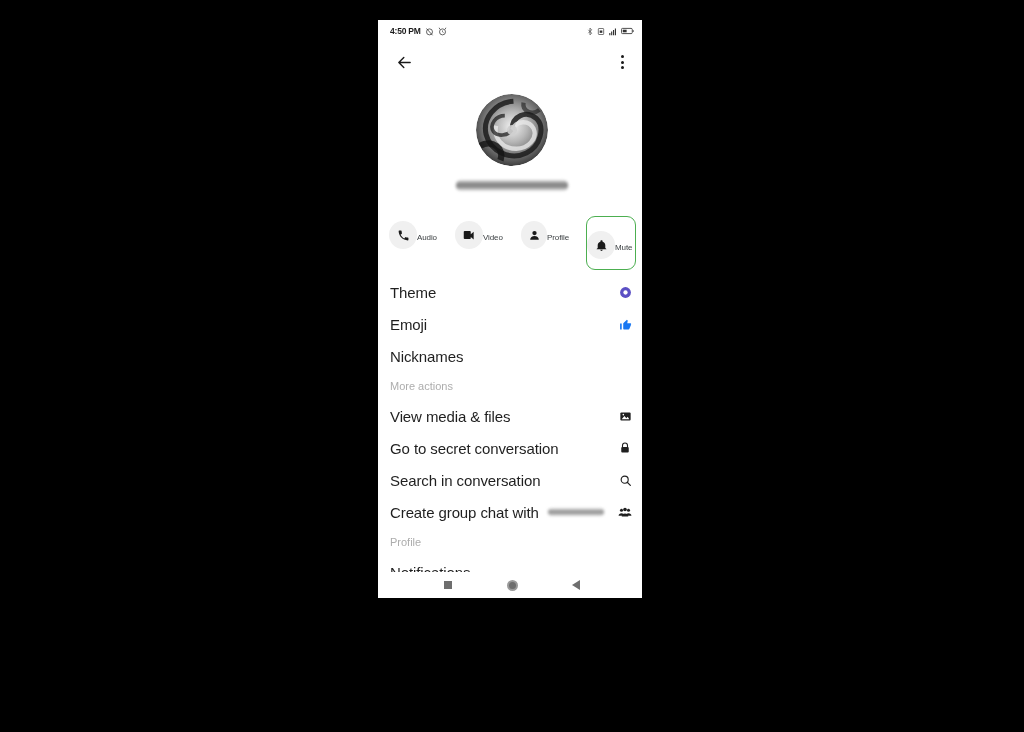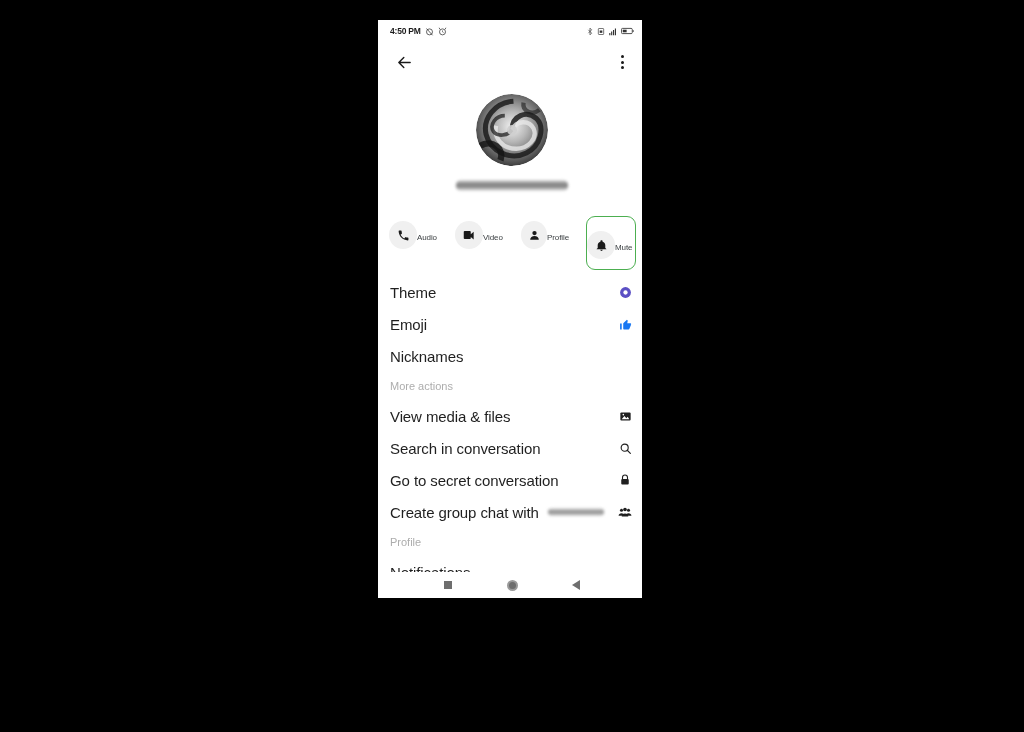--- a/index.html
+++ b/index.html
@@ -413,35 +413,35 @@
         <span class="row-icon">
           <svg width="13" height="13" viewBox="0 0 24 24">
             <rect x="2.5" y="4.5" width="19" height="15" rx="2" fill="#1f1f1f"></rect>
             <path d="M5 17 L10 11 L13.5 15 L16 12.5 L19 17 Z" fill="#ffffff"></path>
             <circle cx="8" cy="8.6" r="1.5" fill="#ffffff"></circle>
           </svg>
         </span>
       </div>
 
       <div class="row">
-        <span class="row-label">Search in conversation</span>
-        <span class="row-icon">
-          <svg width="13" height="13" viewBox="0 0 24 24">
-            <circle cx="10.5" cy="10.5" r="6.5" fill="none" stroke="#1f1f1f" stroke-width="2.1"></circle>
-            <line x1="15.2" y1="15.2" x2="21" y2="21" stroke="#1f1f1f" stroke-width="2.1" stroke-linecap="round"></line>
-          </svg>
-        </span>
-      </div>
-
-      <div class="row">
         <span class="row-label">Go to secret conversation</span>
         <span class="row-icon">
           <svg width="12" height="12" viewBox="0 0 24 24">
             <path d="M7 10V7a5 5 0 0 1 10 0v3" fill="none" stroke="#1f1f1f" stroke-width="2.2"></path>
             <rect x="4.5" y="10" width="15" height="11" rx="2" fill="#1f1f1f"></rect>
+          </svg>
+        </span>
+      </div>
+
+      <div class="row">
+        <span class="row-label">Search in conversation</span>
+        <span class="row-icon">
+          <svg width="13" height="13" viewBox="0 0 24 24">
+            <circle cx="10.5" cy="10.5" r="6.5" fill="none" stroke="#1f1f1f" stroke-width="2.1"></circle>
+            <line x1="15.2" y1="15.2" x2="21" y2="21" stroke="#1f1f1f" stroke-width="2.1" stroke-linecap="round"></line>
           </svg>
         </span>
       </div>
 
       <div class="row">
         <span class="row-label">
           <span>Create group chat with</span>
           <span class="inline-redaction"></span>
         </span>
         <span class="row-icon">

